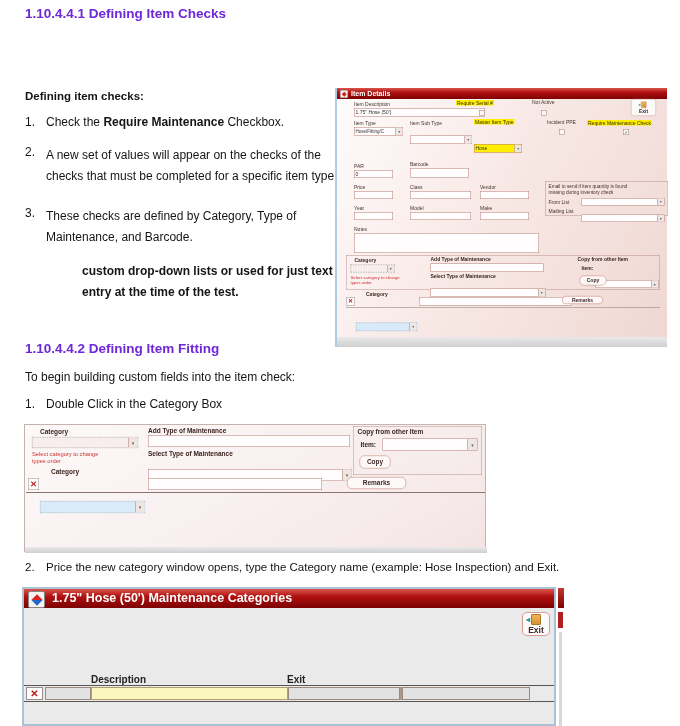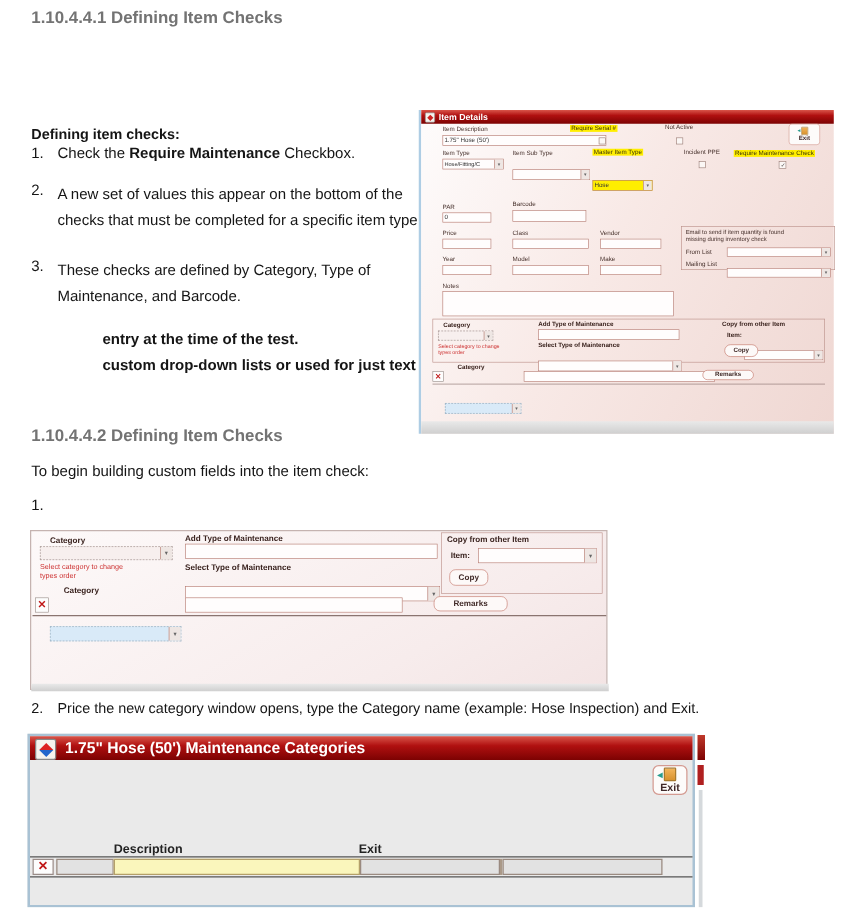--- a/index.html
+++ b/index.html
@@ -1,19 +1,19 @@
 <!DOCTYPE html>
 <html><head>
 <meta charset="utf-8">
 <style>
   html,body{margin:0;padding:0;}
   #page{position:relative;width:680px;height:726px;background:#ffffff;overflow:hidden;
         font-family:"Liberation Sans",sans-serif;color:#111;}
   .abs{position:absolute;}
-  .h1{color:#737373;font-weight:bold;font-size:13.5px;white-space:nowrap;}
+  .h1{color:#6d28d9;font-weight:bold;font-size:13.5px;white-space:nowrap;}
   .bt{font-size:12px;color:#151515;white-space:nowrap;}
   .bold{font-weight:bold;}
   .line{display:block;height:21px;line-height:21px;}
   
   .x2{transform:scale(.5);transform-origin:0 0;}
   .tb{background:linear-gradient(180deg,#d9554a 0%,#b01010 40%,#7c0202 100%);}
   .wtitle{color:#fff;font-weight:bold;white-space:nowrap;}
   .wicon{background:#f6f3ee;border:1px solid #888;border-radius:2px;display:flex;align-items:center;justify-content:center;}
   .wicon i{display:block;background:#c22;transform:rotate(45deg);}
   .lbl{font-size:10px;color:#46302b;white-space:nowrap;}
@@ -50,40 +50,40 @@
   #cw{left:22px;top:587px;width:534px;height:139px;background:#eaeaea;border:2px solid #a9c2d4;box-sizing:border-box;}
   .chead{font-size:10px;font-weight:bold;color:#222;white-space:nowrap;}
   .ccell{background:#e2e2e2;border:1px solid #9a8a80;box-sizing:border-box;}
 </style>
 </head>
 <body>
 
 <div id="page">
 
   <div class="abs h1" style="left:25px;top:6px;">1.10.4.4.1 Defining Item Checks</div>
-  <div class="abs bt bold" style="left:25px;top:102px;font-size:11.5px;">Defining item checks:</div>
+  <div class="abs bt bold" style="left:25px;top:90px;font-size:11.5px;">Defining item checks:</div>
 
   <div class="abs bt" style="left:25px;top:115px;">1.</div>
   <div class="abs bt" style="left:46px;top:115px;"><span>Check the </span><span class="bold">Require Maintenance</span><span> Checkbox.</span></div>
 
   <div class="abs bt" style="left:25px;top:145px;">2.</div>
   <div class="abs" style="left:46px;top:145px;">
-    <span class="line bt">A new set of values this appear on the bottom of the</span>
+    <span class="line bt">A new set of values will appear on the checks of the</span>
     <span class="line bt">checks that must be completed for a specific item type.</span>
   </div>
 
   <div class="abs bt" style="left:25px;top:206px;">3.</div>
   <div class="abs" style="left:46px;top:206px;">
     <span class="line bt">These checks are defined by Category, Type of</span>
     <span class="line bt">Maintenance, and Barcode.</span>
   </div>
 
   <div class="abs" style="left:75px;top:261px;">
+    <span class="line bt bold" style="padding-left:7px;">custom drop-down lists or used for just text</span>
     <span class="line bt bold" style="padding-left:7px;">entry at the time of the test.</span>
-    <span class="line bt bold" style="padding-left:7px;">custom drop-down lists or used for just text</span>
   </div>
 
   <div id="idw" class="abs">
     <div id="idw-in" class="x2">
 
       <div class="abs tb" style="left:0;top:0;width:660px;height:22px;">
         <span class="abs wicon" style="left:6px;top:4px;width:14px;height:14px;">
             <i style="width:7px;height:7px;"></i>
           </span>
         <span class="abs wtitle" style="left:28px;top:3px;font-size:14px;">Item Details</span>
@@ -175,23 +175,24 @@
       <div class="abs bluedash dd" style="left:38px;top:418px;width:122px;height:17px;">
           <span class="dda">▾</span>
         </div>
       <div class="abs inp" style="left:164px;top:418px;width:306px;height:17px;"></div>
       <div class="abs pill" style="left:450px;top:416px;width:82px;height:16px;font-size:10px;line-height:14px;">Remarks</div>
       <div class="abs hr" style="left:18px;top:438px;width:628px;height:1px;"></div>
       <div class="abs greystrip" style="left:0;top:498px;width:660px;height:20px;"></div>
     </div>
   </div>
 
-  <div class="abs h1" style="left:25px;top:341px;">1.10.4.4.2 Defining Item Checks</div>
+  <div class="abs h1" style="left:25px;top:341px;">1.10.4.4.2 Defining Item Fitting</div>
   <div class="abs bt" style="left:25px;top:370px;">To begin building custom fields into the item check:</div>
   <div class="abs bt" style="left:25px;top:397px;">1.</div>
+  <div class="abs bt" style="left:46px;top:397px;">Double Click in the Category Box</div>
 
   <div id="mp" class="abs">
     <div id="mp-in" class="x2">
       <span class="abs mlbl" style="left:30px;top:6px;">Category</span>
       <div class="abs dashdd dd" style="left:14px;top:24px;width:212px;height:22px;">
           <span class="dda" style="width:18px;font-size:10px;">▾</span>
         </div>
       <span class="abs redhint" style="left:14px;top:52px;font-size:11.5px;">Select category to change</span>
       <span class="abs redhint" style="left:14px;top:66px;font-size:11.5px;">types order</span>
       <span class="abs mlbl" style="left:246px;top:4px;">Add Type of Maintenance</span>

